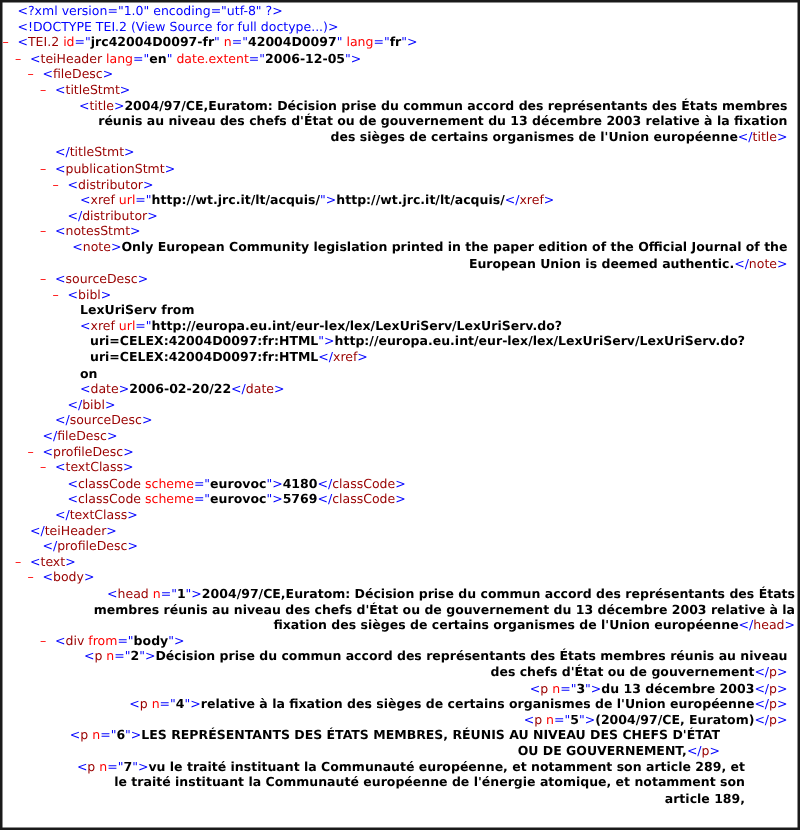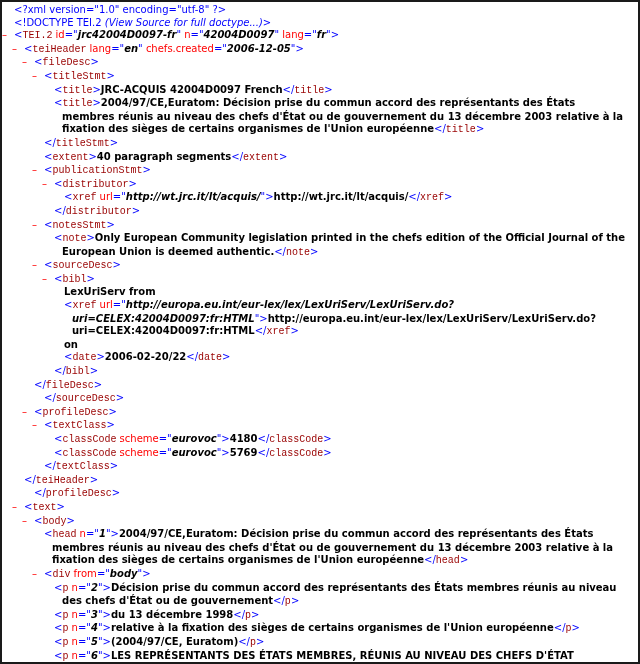--- a/index.html
+++ b/index.html
@@ -7,30 +7,30 @@
   .frame {
     position: absolute; left: 0; top: 0; width: 636px; height: 660px;
     border: 2px solid #1a1a1a; background: #fff; box-sizing: content-box;
   }
   .viewer {
     position: absolute; left: 4px; top: 2px; width: 630px;
     font-family: "DejaVu Sans", "Liberation Sans", sans-serif;
     font-size: 10px; line-height: 12.6px; color: #000;
   }
   .line { position: relative; white-space: nowrap; }
-  .wrap { white-space: normal; }
+  .wrap { white-space: normal; text-align: right; }
   .hang { padding-left: var(--ind); text-indent: -8px; }
   .toggle { position: absolute; color: #ff0000; font-weight: normal; cursor: pointer; width: 10px; }
   .pi { color: #0000ff; }
   .doctype { color: #0000ff; }
-  .doctype .note { font-style: italic; }
+  .doctype .note { }
   .b { color: #0000ff; }          
-  .t { color: #990000; font-family: Liberation Mono, monospace; }          
+  .t { color: #990000; }          
   .a { color: #ff0000; }          
-  .v { color: #000; font-weight: bold; font-style: italic; }  
+  .v { color: #000; font-weight: bold; }  
   .tx { color: #000; font-weight: bold; } 
 </style>
 </head>
 <body>
 
 <div class="frame">
 <div class="viewer">
 
   <div class="line" style="padding-left:8px">
     <span class="pi">&lt;?xml version="1.0" encoding="utf-8" ?&gt;</span>
@@ -40,48 +40,42 @@
     <span>&lt;!DOCTYPE TEI.2 </span><span class="note">(View Source for full doctype...)</span><span>&gt;</span>
   </div>
 
   <div class="line" style="padding-left:8px">
     <span class="toggle" style="left:-4px">–</span>
     <span class="b">&lt;</span><span class="t">TEI.2</span> <span class="a">id</span><span class="b">="</span><span class="v">jrc42004D0097-fr</span><span class="b">"</span> <span class="a">n</span><span class="b">="</span><span class="v">42004D0097</span><span class="b">"</span> <span class="a">lang</span><span class="b">="</span><span class="v">fr</span><span class="b">"&gt;</span>
   </div>
 
   <div class="line" style="padding-left:18px">
     <span class="toggle" style="left:6px">–</span>
-    <span class="b">&lt;</span><span class="t">teiHeader</span> <span class="a">lang</span><span class="b">="</span><span class="v">en</span><span class="b">"</span> <span class="a">chefs.created</span><span class="b">="</span><span class="v">2006-12-05</span><span class="b">"&gt;</span>
+    <span class="b">&lt;</span><span class="t">teiHeader</span> <span class="a">lang</span><span class="b">="</span><span class="v">en</span><span class="b">"</span> <span class="a">date.extent</span><span class="b">="</span><span class="v">2006-12-05</span><span class="b">"&gt;</span>
   </div>
 
   <div class="line" style="padding-left:28px">
     <span class="toggle" style="left:16px">–</span>
     <span class="b">&lt;</span><span class="t">fileDesc</span><span class="b">&gt;</span>
   </div>
 
   <div class="line" style="padding-left:38px">
     <span class="toggle" style="left:26px">–</span>
     <span class="b">&lt;</span><span class="t">titleStmt</span><span class="b">&gt;</span>
   </div>
 
-  <div class="line" style="padding-left:48px">
-    <span class="b">&lt;</span><span class="t">title</span><span class="b">&gt;</span><span class="tx">JRC-ACQUIS 42004D0097 French</span><span class="b">&lt;/</span><span class="t">title</span><span class="b">&gt;</span>
-  </div>
 
   <div class="line wrap hang" style="--ind:56px; margin-left:0; padding-right:6px">
     <span class="b">&lt;</span><span class="t">title</span><span class="b">&gt;</span><span class="tx">2004/97/CE,Euratom: Décision prise du commun accord des représentants des États membres réunis au niveau des chefs d'État ou de gouvernement du 13 décembre 2003 relative à la fixation des sièges de certains organismes de l'Union européenne</span><span class="b">&lt;/</span><span class="t">title</span><span class="b">&gt;</span>
   </div>
 
   <div class="line" style="padding-left:38px">
     <span class="b">&lt;/</span><span class="t">titleStmt</span><span class="b">&gt;</span>
   </div>
 
-  <div class="line" style="padding-left:38px">
-    <span class="b">&lt;</span><span class="t">extent</span><span class="b">&gt;</span><span class="tx">40 paragraph segments</span><span class="b">&lt;/</span><span class="t">extent</span><span class="b">&gt;</span>
-  </div>
 
   <div class="line" style="padding-left:38px">
     <span class="toggle" style="left:26px">–</span>
     <span class="b">&lt;</span><span class="t">publicationStmt</span><span class="b">&gt;</span>
   </div>
   <div class="line" style="padding-left:48px">
     <span class="toggle" style="left:36px">–</span>
     <span class="b">&lt;</span><span class="t">distributor</span><span class="b">&gt;</span>
   </div>
   <div class="line" style="padding-left:58px">
@@ -89,21 +83,21 @@
   </div>
   <div class="line" style="padding-left:48px">
     <span class="b">&lt;/</span><span class="t">distributor</span><span class="b">&gt;</span>
   </div>
 
   <div class="line" style="padding-left:38px">
     <span class="toggle" style="left:26px">–</span>
     <span class="b">&lt;</span><span class="t">notesStmt</span><span class="b">&gt;</span>
   </div>
   <div class="line wrap hang" style="--ind:56px; padding-right:6px">
-    <span class="b">&lt;</span><span class="t">note</span><span class="b">&gt;</span><span class="tx">Only European Community legislation printed in the chefs edition of the Official Journal of the European Union is deemed authentic.</span><span class="b">&lt;/</span><span class="t">note</span><span class="b">&gt;</span>
+    <span class="b">&lt;</span><span class="t">note</span><span class="b">&gt;</span><span class="tx">Only European Community legislation printed in the paper edition of the Official Journal of the European Union is deemed authentic.</span><span class="b">&lt;/</span><span class="t">note</span><span class="b">&gt;</span>
   </div>
 
   <div class="line" style="padding-left:38px">
     <span class="toggle" style="left:26px">–</span>
     <span class="b">&lt;</span><span class="t">sourceDesc</span><span class="b">&gt;</span>
   </div>
   <div class="line" style="padding-left:48px">
     <span class="toggle" style="left:36px">–</span>
     <span class="b">&lt;</span><span class="t">bibl</span><span class="b">&gt;</span>
   </div>
@@ -121,25 +115,25 @@
   </div>
   <div class="line" style="padding-left:58px">
     <span class="tx">on</span>
   </div>
   <div class="line" style="padding-left:58px">
     <span class="b">&lt;</span><span class="t">date</span><span class="b">&gt;</span><span class="tx">2006-02-20/22</span><span class="b">&lt;/</span><span class="t">date</span><span class="b">&gt;</span>
   </div>
   <div class="line" style="padding-left:48px">
     <span class="b">&lt;/</span><span class="t">bibl</span><span class="b">&gt;</span>
   </div>
+  <div class="line" style="padding-left:38px">
+    <span class="b">&lt;/</span><span class="t">sourceDesc</span><span class="b">&gt;</span>
+  </div>
   <div class="line" style="padding-left:28px">
     <span class="b">&lt;/</span><span class="t">fileDesc</span><span class="b">&gt;</span>
-  </div>
-  <div class="line" style="padding-left:38px">
-    <span class="b">&lt;/</span><span class="t">sourceDesc</span><span class="b">&gt;</span>
   </div>
 
   <div class="line" style="padding-left:28px">
     <span class="toggle" style="left:16px">–</span>
     <span class="b">&lt;</span><span class="t">profileDesc</span><span class="b">&gt;</span>
   </div>
   <div class="line" style="padding-left:38px">
     <span class="toggle" style="left:26px">–</span>
     <span class="b">&lt;</span><span class="t">textClass</span><span class="b">&gt;</span>
   </div>
@@ -172,21 +166,21 @@
   </div>
   <div class="line" style="padding-left:38px">
     <span class="toggle" style="left:26px">–</span>
     <span class="b">&lt;</span><span class="t">div</span> <span class="a">from</span><span class="b">="</span><span class="v">body</span><span class="b">"&gt;</span>
   </div>
 
   <div class="line wrap hang" style="--ind:56px; padding-right:6px">
     <span class="b">&lt;</span><span class="t">p</span> <span class="a">n</span><span class="b">="</span><span class="v">2</span><span class="b">"&gt;</span><span class="tx">Décision prise du commun accord des représentants des États membres réunis au niveau des chefs d'État ou de gouvernement</span><span class="b">&lt;/</span><span class="t">p</span><span class="b">&gt;</span>
   </div>
   <div class="line wrap hang" style="--ind:56px; padding-right:6px">
-    <span class="b">&lt;</span><span class="t">p</span> <span class="a">n</span><span class="b">="</span><span class="v">3</span><span class="b">"&gt;</span><span class="tx">du 13 décembre 1998</span><span class="b">&lt;/</span><span class="t">p</span><span class="b">&gt;</span>
+    <span class="b">&lt;</span><span class="t">p</span> <span class="a">n</span><span class="b">="</span><span class="v">3</span><span class="b">"&gt;</span><span class="tx">du 13 décembre 2003</span><span class="b">&lt;/</span><span class="t">p</span><span class="b">&gt;</span>
   </div>
   <div class="line wrap hang" style="--ind:56px; padding-right:6px">
     <span class="b">&lt;</span><span class="t">p</span> <span class="a">n</span><span class="b">="</span><span class="v">4</span><span class="b">"&gt;</span><span class="tx">relative à la fixation des sièges de certains organismes de l'Union européenne</span><span class="b">&lt;/</span><span class="t">p</span><span class="b">&gt;</span>
   </div>
   <div class="line wrap hang" style="--ind:56px; padding-right:6px">
     <span class="b">&lt;</span><span class="t">p</span> <span class="a">n</span><span class="b">="</span><span class="v">5</span><span class="b">"&gt;</span><span class="tx">(2004/97/CE, Euratom)</span><span class="b">&lt;/</span><span class="t">p</span><span class="b">&gt;</span>
   </div>
   <div class="line wrap hang" style="--ind:56px; padding-right:60px">
     <span class="b">&lt;</span><span class="t">p</span> <span class="a">n</span><span class="b">="</span><span class="v">6</span><span class="b">"&gt;</span><span class="tx">LES REPRÉSENTANTS DES ÉTATS MEMBRES, RÉUNIS AU NIVEAU DES CHEFS D'ÉTAT OU DE GOUVERNEMENT,</span><span class="b">&lt;/</span><span class="t">p</span><span class="b">&gt;</span>
   </div>

